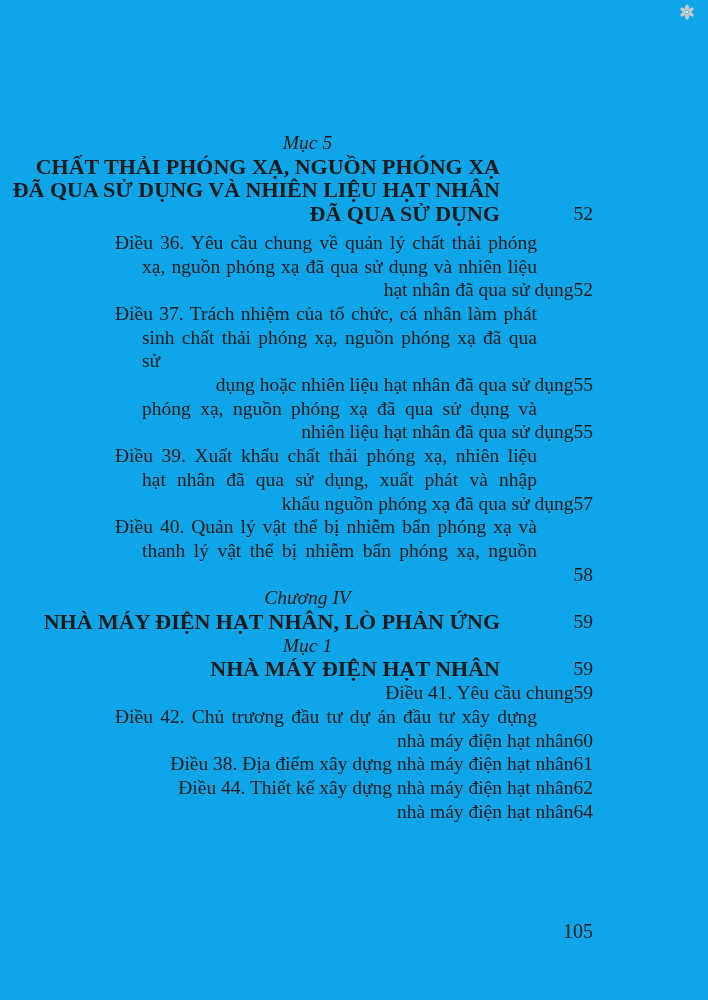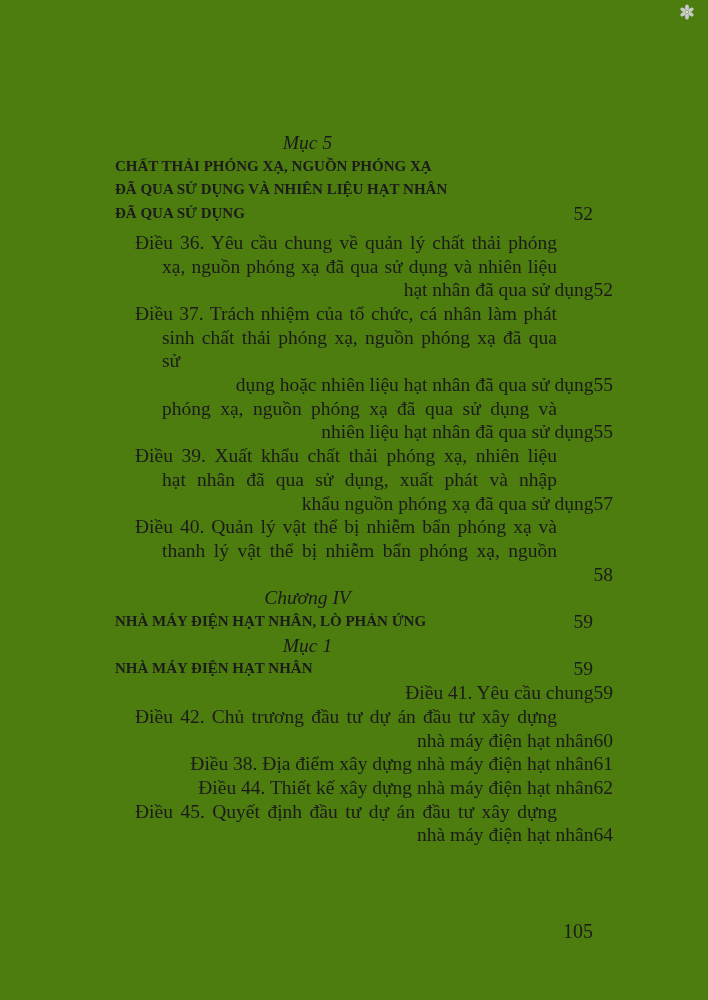--- a/index.html
+++ b/index.html
@@ -2,41 +2,41 @@
 <html><head>
 <meta charset="utf-8">
 <style>
   html,body{margin:0;padding:0;}
   body{
     width:708px;height:1000px;background:#ffffff;
     font-family:"Liberation Serif","DejaVu Serif",serif;
     color:#1b1b1b;
     -webkit-font-smoothing:antialiased;
   }
-  .page{position:relative;width:708px;height:1000px;background:#4d7c0f;overflow:hidden;}
+  .page{position:relative;width:708px;height:1000px;background:#0ea5e9;overflow:hidden;}
 
   .ornament{position:absolute;left:678px;top:3px;width:18px;height:18px;}
 
   .toc{
     position:absolute;left:115px;top:131px;width:478px;
     font-size:19.5px;line-height:23.7px;
   }
   .blk{position:relative;}
   .blk:nth-child(2){margin-bottom:5px;}
 
   
   .lbl{width:385px;text-align:center;font-style:italic;}
 
   
-  .hrow{display:flex;justify-content:flex-start;width:385px;font-weight:bold;font-size:15px;}
+  .hrow{display:flex;justify-content:flex-end;width:385px;font-weight:bold;font-size:22px;}
   .hrow span{white-space:nowrap;}
   .hpage{position:absolute;right:0;bottom:0;font-weight:normal;font-size:19.5px;}
 
   
-  .line{box-sizing:border-box;margin-left:20px;}
+  .line{box-sizing:border-box;}
   .line.fill{width:422px;text-align:justify;text-align-last:justify;}
   .line.cont{padding-left:27px;}
   .line.lastrow{display:flex;justify-content:flex-end;width:478px;}
   .line.lastrow .ltext{white-space:nowrap;}
   .pg{white-space:nowrap;}
 
   .folio{position:absolute;top:920px;right:115px;font-size:20px;}
 </style>
 </head>
 <body>
@@ -146,21 +146,20 @@
           <span class="pg">61</span>
         </div>
       </div>
       <div class="blk entry">
         <div class="line lastrow">
           <span class="ltext">Điều 44. Thiết kế xây dựng nhà máy điện hạt nhân</span>
           <span class="pg">62</span>
         </div>
       </div>
       <div class="blk entry">
-        <div class="line fill">Điều 45. Quyết định đầu tư dự án đầu tư xây dựng</div>
         <div class="line lastrow cont">
           <span class="ltext">nhà máy điện hạt nhân</span>
           <span class="pg">64</span>
         </div>
       </div>
     </div>
 
   <div class="folio">105</div>
 </div>
 

